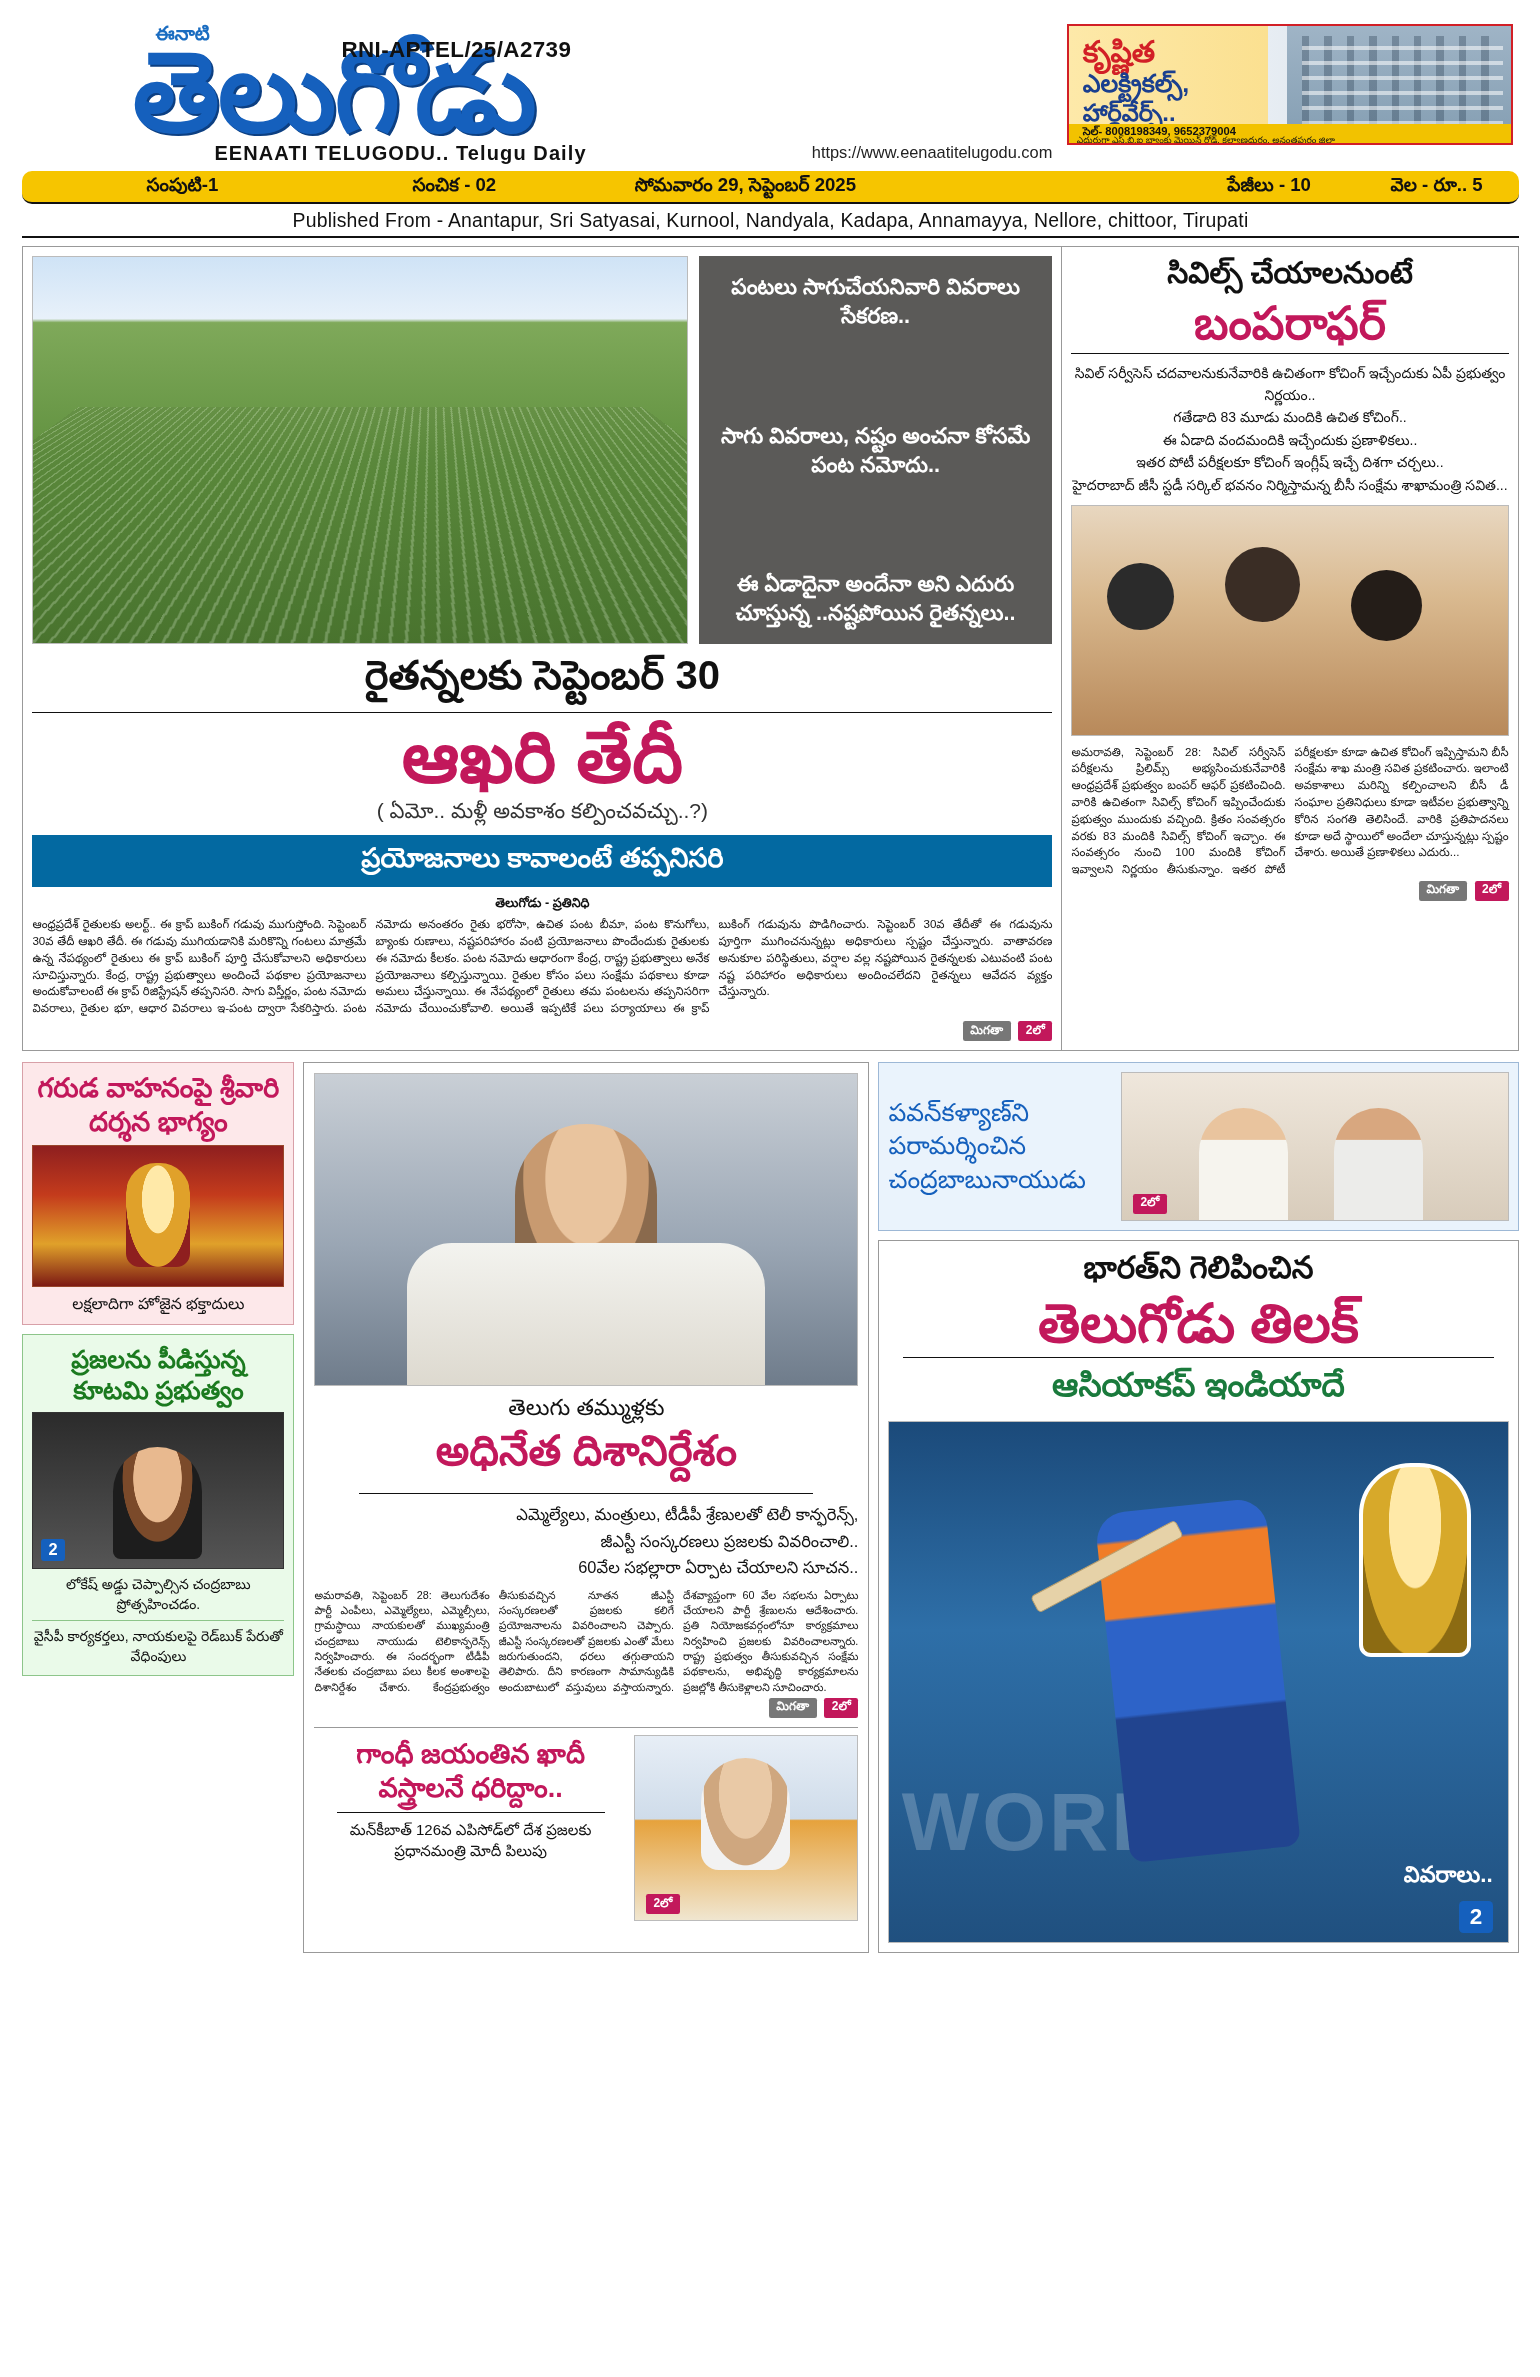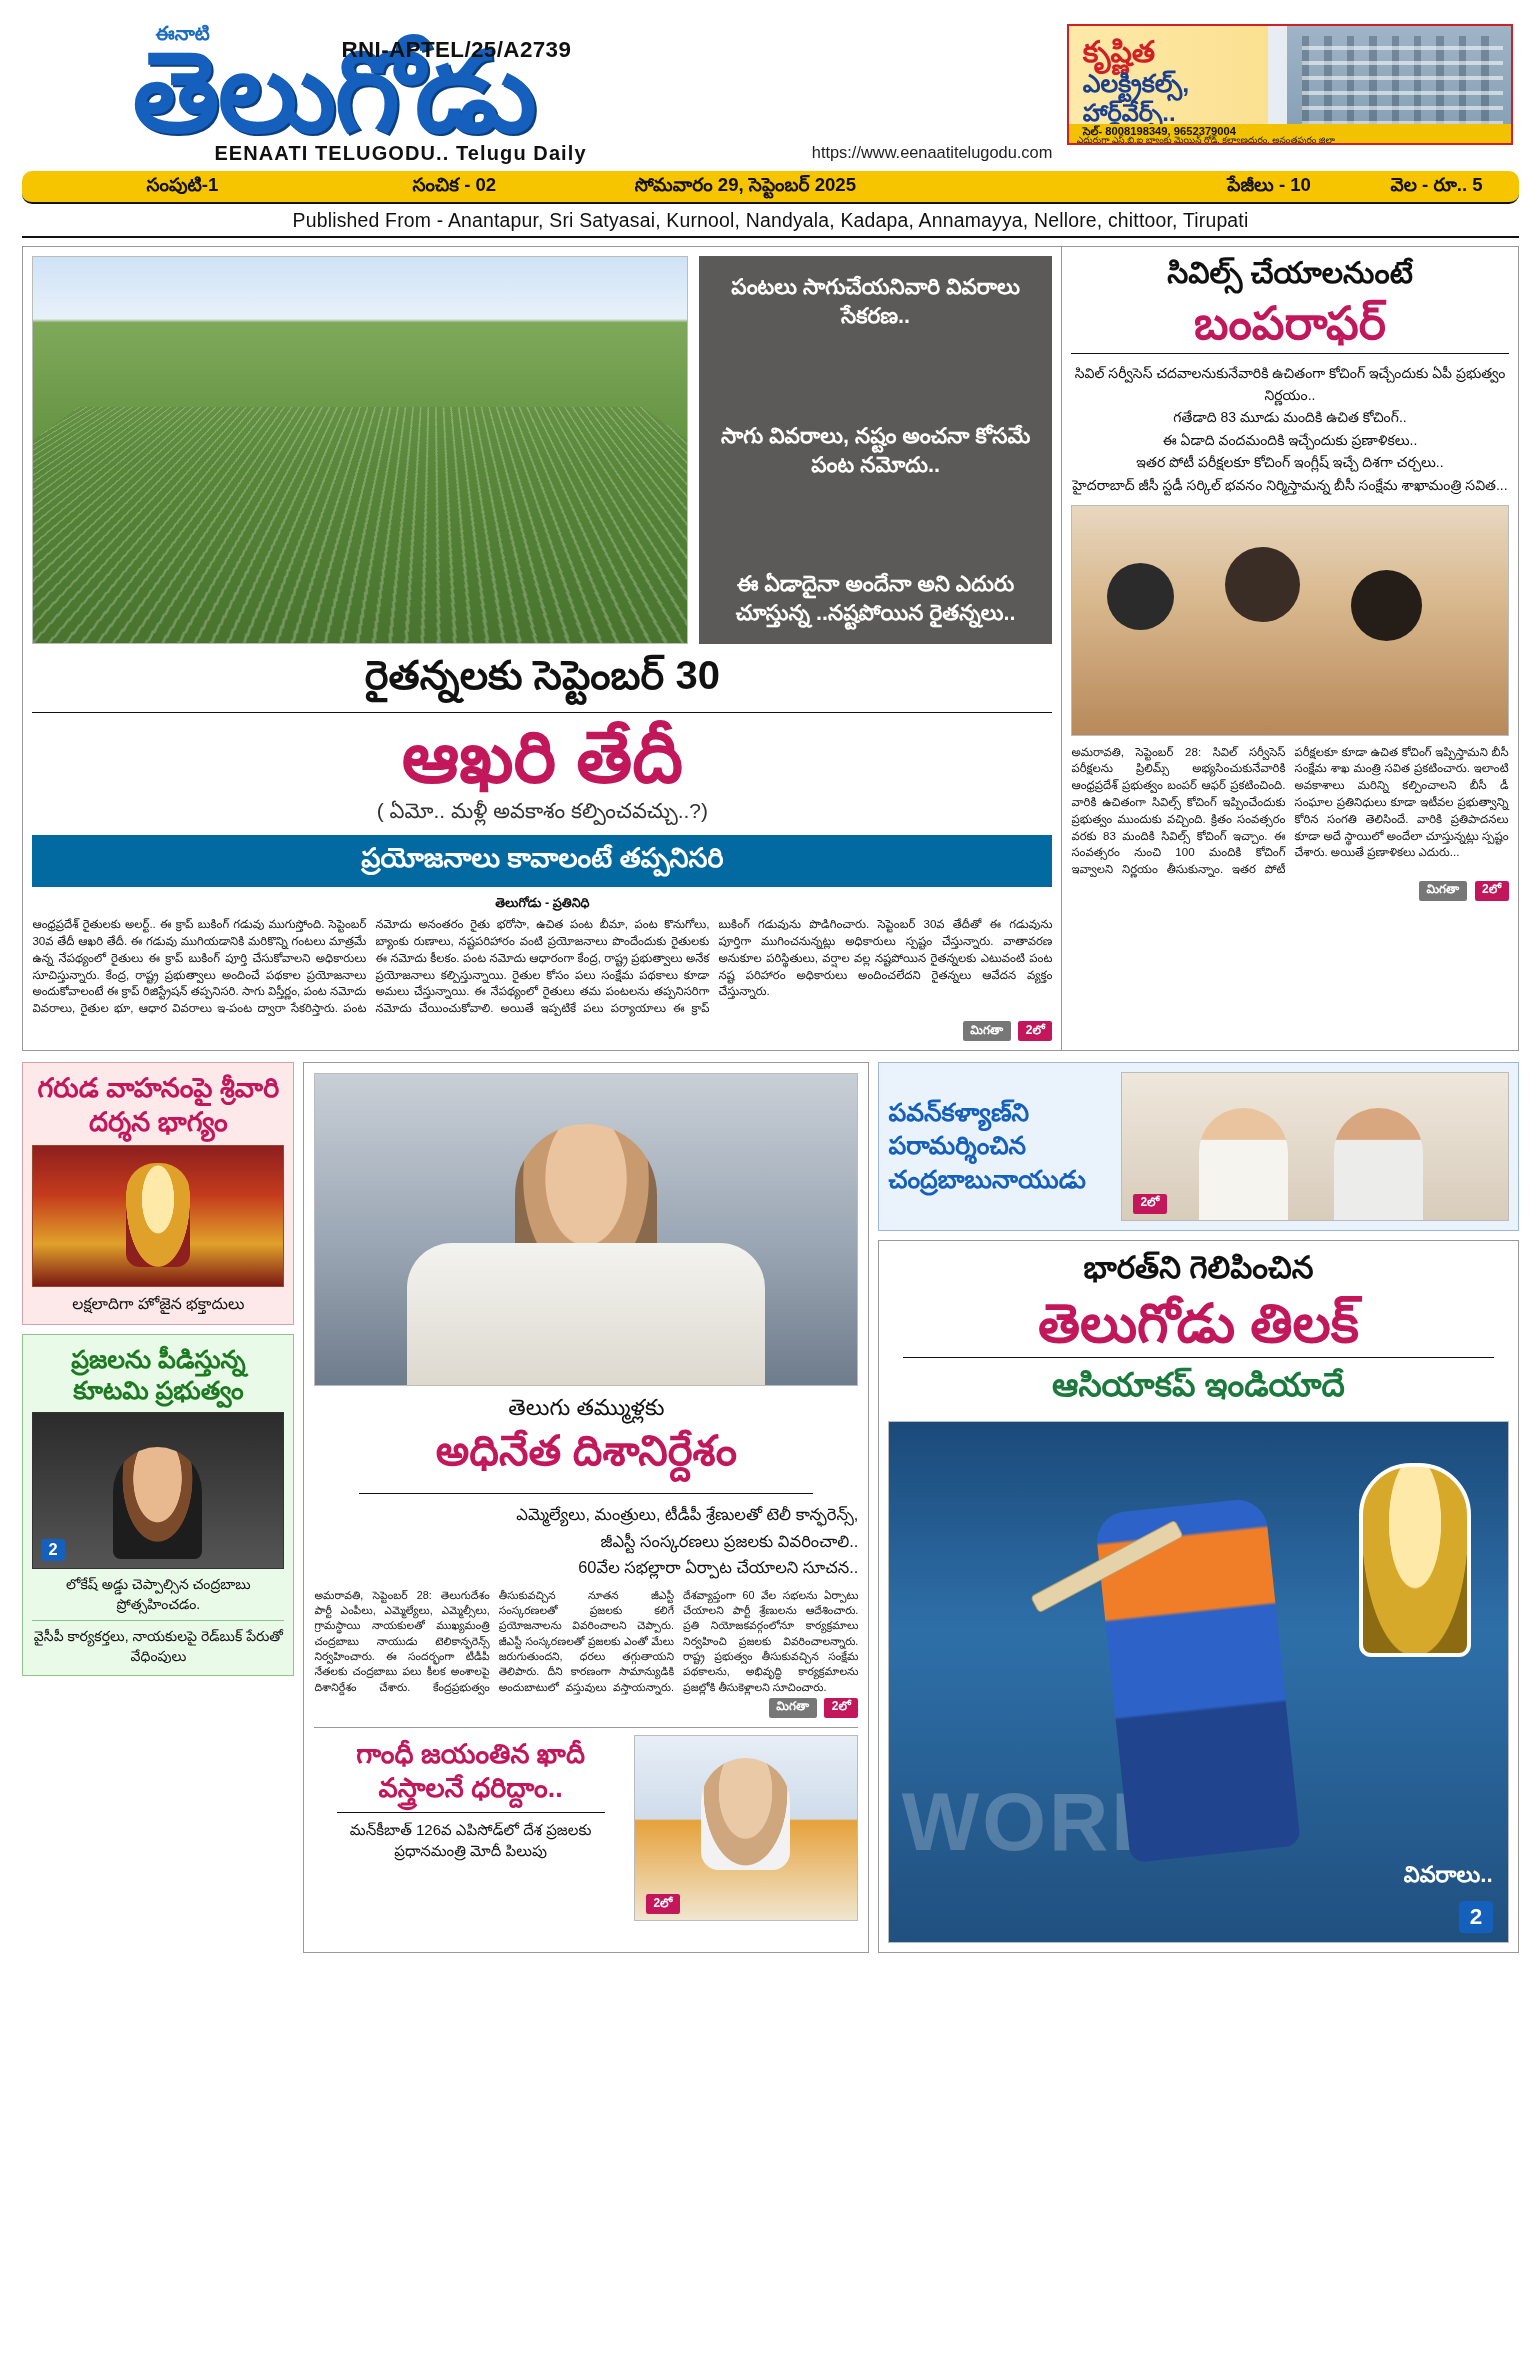--- a/index.html
+++ b/index.html
@@ -259,21 +259,21 @@
     background: linear-gradient(180deg,#e7eef6 0%, #cfdcea 45%, #e6a23c 46%, #f0e6d0 100%);
   }
   .gandhi-photo .face{
     position:absolute; left:50%; top:12%; margin-left:-45px; width:89px; height:112px;
     background: radial-gradient(ellipse at 50% 30%, #e9c9a6 0 42%, #cfa77f 43% 66%, #f2f2f2 67% 100%);
     border-radius: 45px 45px 18px 18px;
   }
 
   
   .pawan-box { border:1.5px solid #9db8d6; background:#eaf3fc; padding: 9px; display:flex; gap:9px; align-items:center; }
-  .pawan-text { width: 224px; font-size: 25px; font-weight:bold; color:#1560bd; line-height:1.35; }
+  .pawan-text { width: 224px; font-size: 25px; font-weight:normal; color:#1560bd; line-height:1.35; }
   .pawan-photo {
     flex:1; height: 149px; border:0.7px solid #bbb; position:relative; overflow:hidden;
     background: linear-gradient(180deg,#efe7dc 0%, #d8ccbb 100%);
   }
   .pawan-photo .p1,.pawan-photo .p2{
     position:absolute; bottom:0; width:89px; height:112px; border-radius:45px 45px 0 0;
   }
   .pawan-photo .p1{ left:20%; background: linear-gradient(180deg,#e9c49e 0 28%, #f6f4ee 29% 100%); }
   .pawan-photo .p2{ left:55%; background: linear-gradient(180deg,#d8a77f 0 28%, #ececea 29% 100%); }
 

